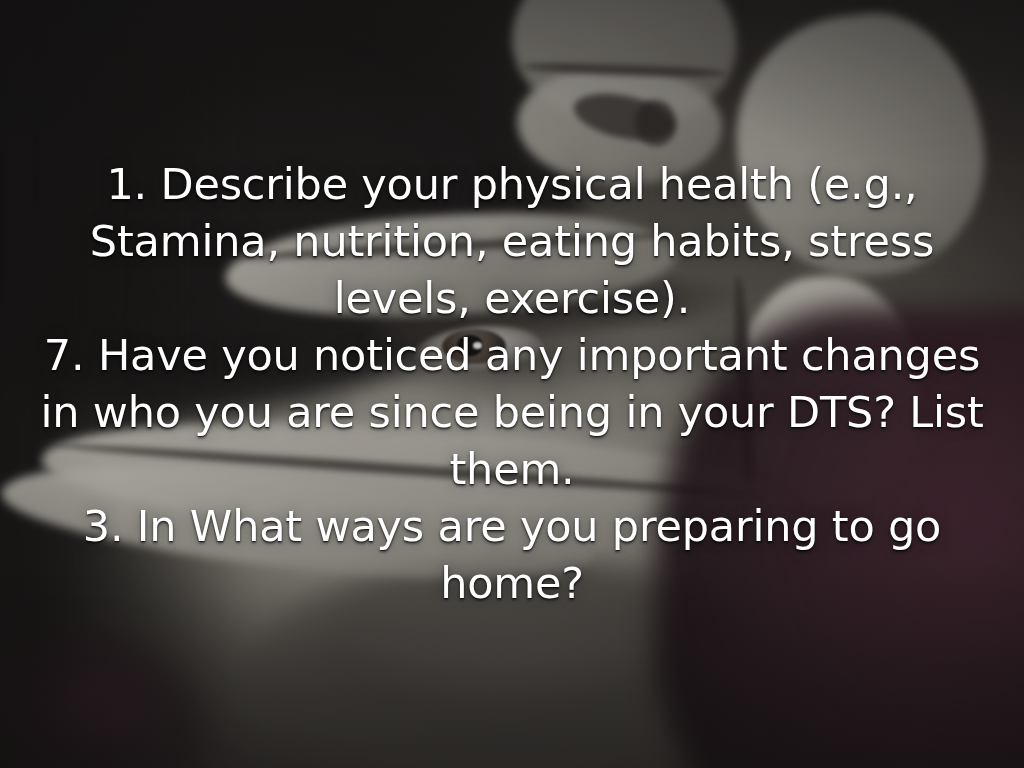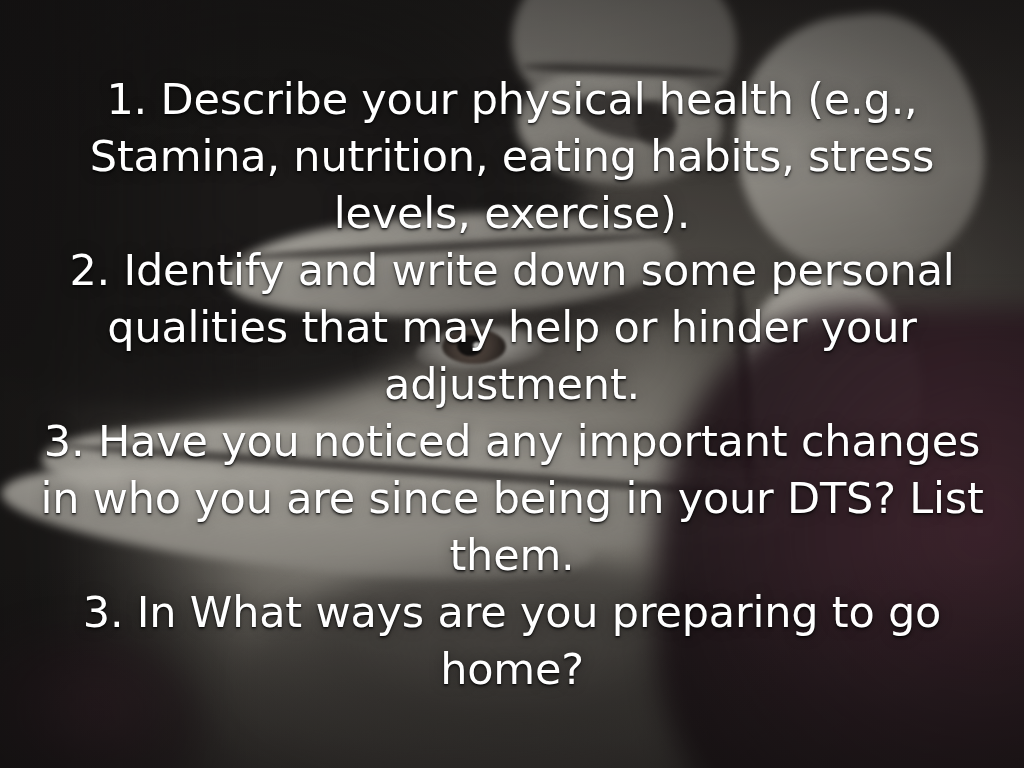--- a/index.html
+++ b/index.html
@@ -347,19 +347,18 @@
     <div class="ph-shirt"></div>
     <div class="ph-shirt2"></div>
 
     <div class="ph-vignette"></div>
     <div class="ph-topdark"></div>
   </div>
 
   <div class="text-layer">
     <div class="prompt-list">
       <p class="prompt-item">1. Describe your physical health (e.g., Stamina, nutrition, eating habits, stress levels, exercise).</p>
-      <p class="prompt-item">2. Identify and write down some personal qualities that may help or hinder your adjustment.</p>
-      <p class="prompt-item">3. Have you noticed any important changes in who you are since being in your DTS? List them.</p>
+      <p class="prompt-item">7. Have you noticed any important changes in who you are since being in your DTS? List them.</p>
       <p class="prompt-item">3. In What ways are you preparing to go home?</p>
     </div>
   </div>
 
 </div>
 
 </body></html>

